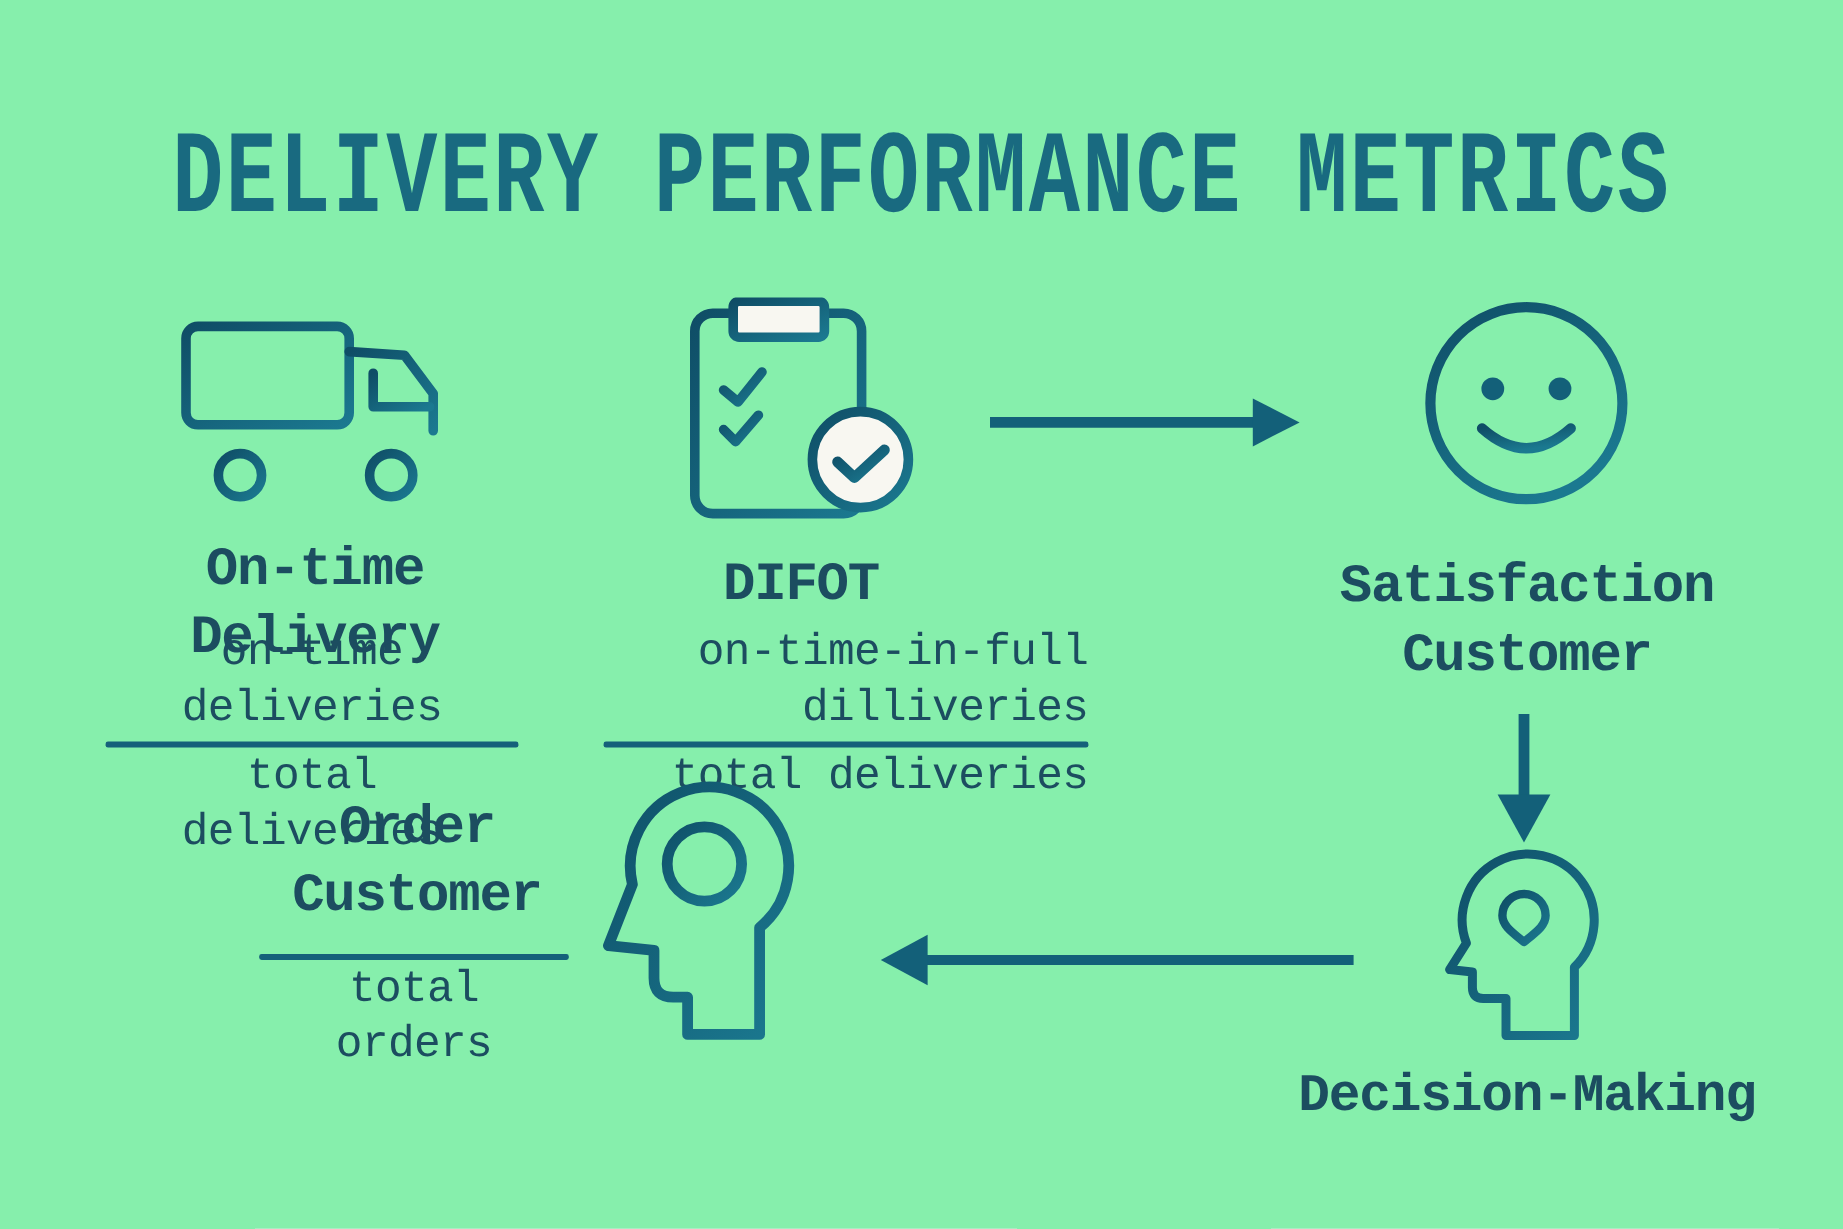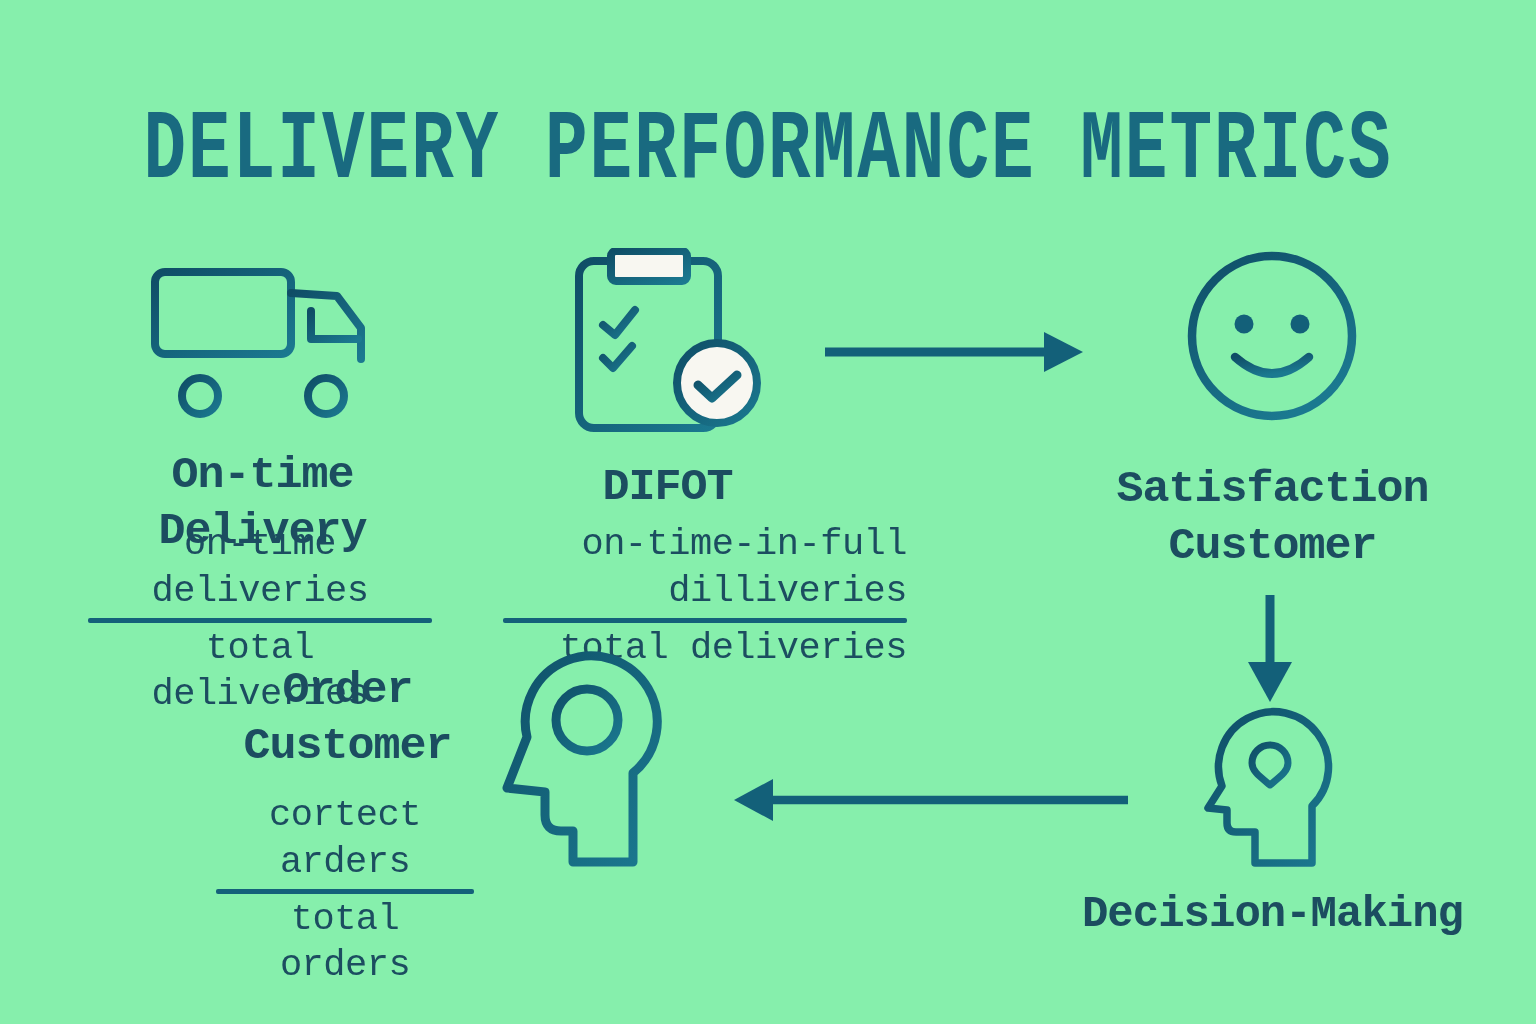--- a/index.html
+++ b/index.html
@@ -147,18 +147,17 @@
       <circle cx="92" cy="70" r="31"></circle>
     </g>
   </svg>
 
   <div class="node-label" style="left:195px;top:663px;width:305px;">
     <div>Order</div>
     <div>Customer</div>
   </div>
 
   <div class="fraction" style="left:216px;top:792px;width:258px;">
-    <div class="num">cortect arders</div>
     <div class="bar"></div>
     <div class="den">total orders</div>
   </div>
 
 </div>
 
 </body></html>

